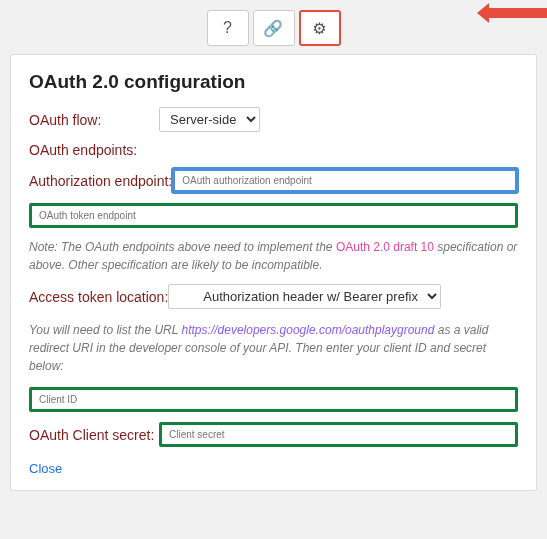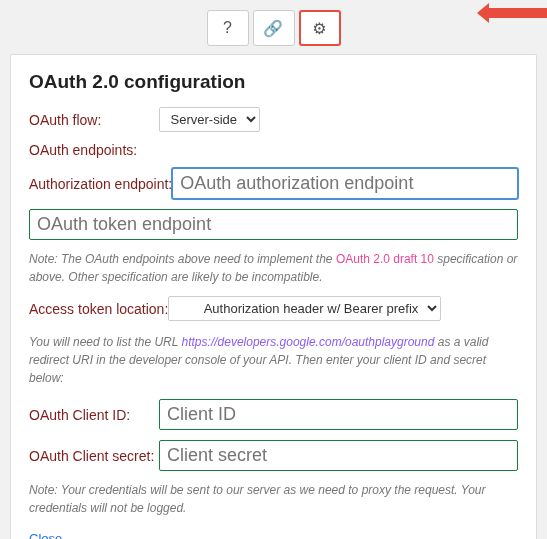--- a/index.html
+++ b/index.html
@@ -97,29 +97,28 @@
     }
 
     select {
       border: 1px solid #ccc;
       border-radius: 2px;
       padding: 3px 6px;
       font-size: 13px;
       background: #fff;
       cursor: pointer;
       color: #333;
-      text-align: right;
     }
 
     input[type="text"] {
       width: 100%;
-      border: 1px solid #15803d;
+      border: 3px solid #15803d;
       border-radius: 2px;
       padding: 4px 7px;
-      font-size: 18px;
+      font-size: 10px;
       color: #999;
       outline: none;
     }
     input[type="text"].focused {
       border-color: #4a90d9;
       box-shadow: 0 0 0 1px #4a90d9;
     }
 
     .note {
       font-size: 12px;
@@ -232,32 +231,30 @@
     </div>
   </div>
 
   
   <div class="info-text">
     You will need to list the URL <a href="#">https://developers.google.com/oauthplayground</a> as a valid redirect URI in the developer console of your API. Then enter your client ID and secret below:
   </div>
 
   
   <div class="form-row">
-    <span class="form-label">OAuth Client ID:</span>
     <div class="form-control">
       <input type="text" placeholder="Client ID" style="">
     </div>
   </div>
 
   
   <div class="form-row">
     <span class="form-label">OAuth Client secret:</span>
     <div class="form-control">
       <input type="text" placeholder="Client secret" style="">
     </div>
   </div>
 
   
-  <div class="note">Note: Your credentials will be sent to our server as we need to proxy the request. Your credentials will not be logged.</div>
 
   
   <a href="#" class="close-link">Close</a>
 </div>
 
 </body></html>

